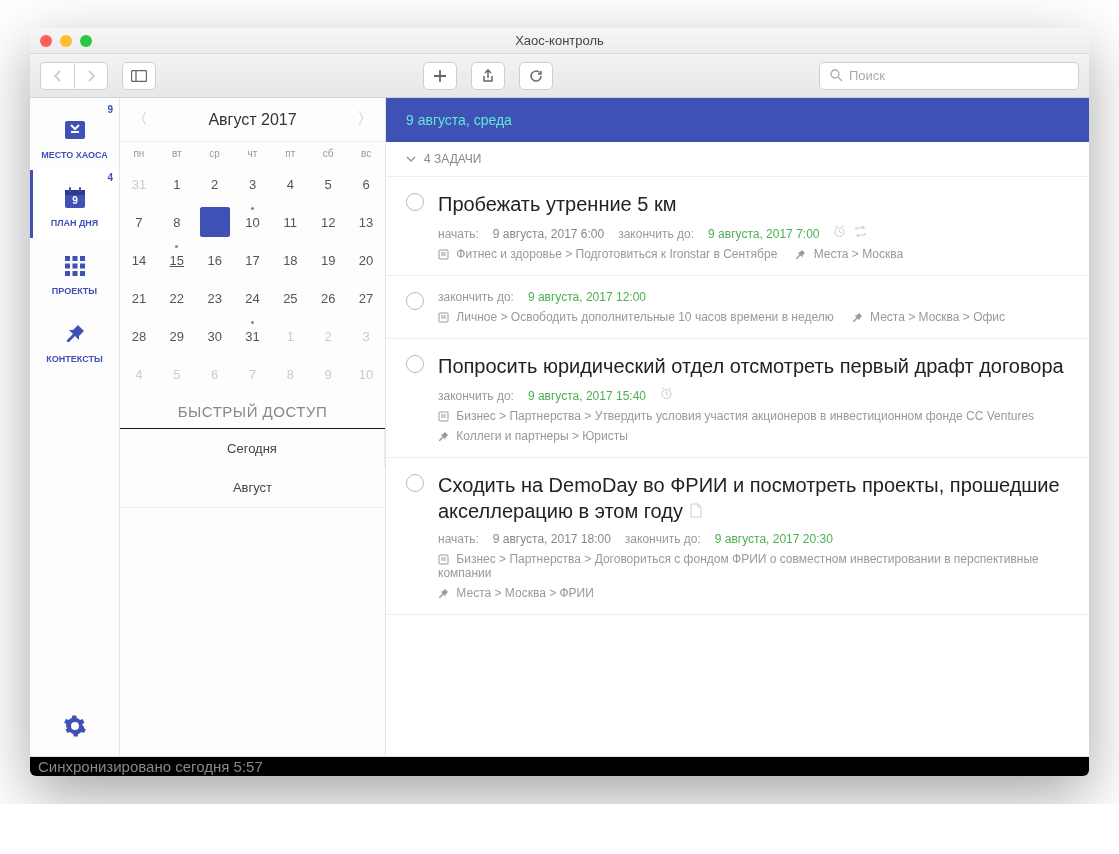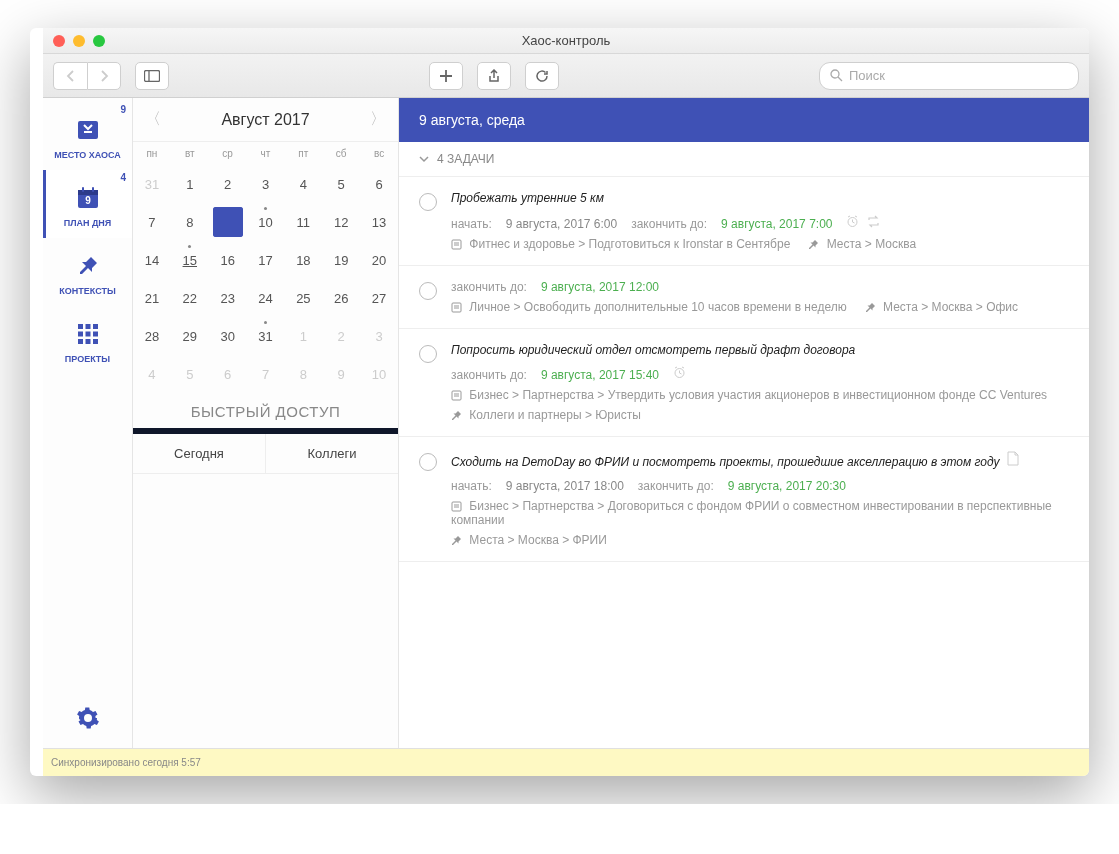--- a/index.html
+++ b/index.html
@@ -1,32 +1,32 @@
 <!DOCTYPE html>
 <html><head>
 <meta charset="utf-8">
 <style>
 * { box-sizing: border-box; margin: 0; padding: 0; }
 body { font-family: -apple-system, "Helvetica Neue", Arial, sans-serif; background: #fff; }
-.window { width: 1059px; height: 748px; margin: 28px auto; border-radius: 6px; box-shadow: 0 20px 60px rgba(0,0,0,0.35); overflow: hidden; display: flex; flex-direction: column; background: #fff; padding-left: 13px; }
+.window { width: 1059px; height: 748px; margin: 28px auto; border-radius: 6px; box-shadow: 0 20px 60px rgba(0,0,0,0.35); overflow: hidden; display: flex; flex-direction: column; background: #fff; }
 .titlebar { height: 26px; background: linear-gradient(#f6f6f6,#ececec); display: flex; align-items: center; position: relative; border-bottom: 1px solid #d8d8d8; }
 .traffic { display: flex; gap: 8px; margin-left: 10px; }
 .dot { width: 12px; height: 12px; border-radius: 50%; }
 .dot.red { background: #ff5f57; }
 .dot.yellow { background: #febc2e; }
 .dot.green { background: #28c840; }
 .title { position: absolute; left: 0; right: 0; text-align: center; font-size: 13px; color: #444; }
 .toolbar { height: 44px; background: linear-gradient(#f2f2f2,#e8e8e8); border-bottom: 1px solid #d0d0d0; display: flex; align-items: center; padding: 0 10px; }
 .tbtn { width: 34px; height: 28px; background: #fff; border: 1px solid #cfcfcf; border-radius: 5px; display: flex; align-items: center; justify-content: center; margin-right: 6px; color: #666; font-size: 14px; cursor: pointer; }
 .tbtn.disabled { color: #ccc; }
 .tbtn-group { display: flex; }
 .tbtn-group .tbtn:first-child { border-radius: 5px 0 0 5px; margin-right: 0; border-right: none; }
 .tbtn-group .tbtn:last-child { border-radius: 0 5px 5px 0; }
 .toolbar-center { flex: 1; display: flex; justify-content: center; gap: 8px; }
-.search { width: 260px; height: 28px; background: #fff; border: 1px solid #cfcfcf; border-radius: 11px; display: flex; align-items: center; padding: 0 10px; color: #aaa; font-size: 13px; }
+.search { width: 260px; height: 28px; background: #fff; border: 1px solid #cfcfcf; border-radius: 5px; display: flex; align-items: center; padding: 0 10px; color: #aaa; font-size: 13px; }
 .search svg { margin-right: 6px; }
 .body { flex: 1; display: flex; overflow: hidden; }
 .sidebar { width: 90px; border-right: 1px solid #e5e5e5; display: flex; flex-direction: column; padding-top: 4px; background: #fdfdfd; position: relative; }
 .sb-item { display: flex; flex-direction: column; align-items: center; padding: 14px 0 10px; font-size: 9px; font-weight: 600; color: #3f51b5; cursor: pointer; position: relative; }
 .sb-item.active { background: #fff; }
 .sb-item.active::before { content:""; position:absolute; left:0; top:0; bottom:0; width:3px; background:#3f51b5; }
 .sb-icon { width: 28px; height: 28px; margin-bottom: 6px; display: flex; align-items: center; justify-content: center; }
 .sb-badge { position: absolute; top: 2px; right: 6px; font-size: 10px; color: #3f51b5; font-weight: 700; }
 .sb-spacer { flex: 1; }
 .sb-gear { text-align: center; padding: 14px 0; color: #3f51b5; cursor: pointer; }
@@ -36,37 +36,37 @@
 .cal-title { font-weight: 400; }
 .cal-grid { }
 .cal-row { display: flex; }
 .cal-dow { flex: 1; text-align: center; font-size: 10px; color: #999; padding: 6px 0; }
 .cal-cell { flex: 1; height: 38px; display: flex; align-items: center; justify-content: center; font-size: 13px; color: #555; position: relative; cursor: pointer; }
 .cal-cell.dim { color: #ccc; }
 .cal-cell.sel span { background: #3f51b5; color: #fff; width: 30px; height: 30px; display: flex; align-items: center; justify-content: center; border-radius: 3px; }
 .cal-cell.today { text-decoration: underline; }
 .cal-cell .mark { position: absolute; top: 4px; width: 3px; height: 3px; border-radius: 50%; background: #888; }
 .quick-header { text-align: center; font-size: 15px; color: #888; padding: 10px 0 8px; letter-spacing: 0.5px; }
-.quick-row { display: flex; border-top: 6px solid #0f172a; border-bottom: 1px solid #eee; }
+.quick-row { display: flex; border-top: 1px solid #0f172a; border-bottom: 1px solid #eee; flex-direction: column; }
 .quick-btn { flex: 1; text-align: center; padding: 12px 0; font-size: 13px; color: #444; cursor: pointer; }
 .quick-btn:first-child { border-right: 1px solid #eee; }
 .main { flex: 1; display: flex; flex-direction: column; overflow-y: auto; }
-.date-header { background: #3f51b5; color: #ffffff; padding: 14px 20px; font-size: 14px; }
+.date-header { background: #3f51b5; color: #5eead4; padding: 14px 20px; font-size: 14px; }
 .section-header { display: flex; align-items: center; gap: 8px; padding: 10px 20px; font-size: 12px; color: #888; border-bottom: 1px solid #eee; }
 .task { display: flex; padding: 14px 20px; border-bottom: 1px solid #eee; gap: 14px; }
 .task-check { width: 18px; height: 18px; border: 1.5px solid #bbb; border-radius: 50%; flex-shrink: 0; margin-top: 2px; cursor: pointer; }
 .task-body { flex: 1; }
-.task-title { font-size: 12px; color: #222; margin-bottom: 8px; line-height: 1.3; font-style: italic; }
+.task-title { font-size: 20px; color: #222; margin-bottom: 8px; line-height: 1.3; }
 .task-meta { font-size: 12px; color: #888; display: flex; flex-wrap: wrap; gap: 6px 14px; align-items: flex-end; margin-bottom: 6px; }
 .task-meta .green { color: #4caf50; }
 .task-meta .label { color: #999; }
 .task-tags { font-size: 12px; color: #999; display: flex; flex-wrap: wrap; gap: 6px 18px; align-items: center; margin-top: 6px; }
 .task-tags svg { vertical-align: -2px; margin-right: 4px; }
 .meta-icons { color: #ccc; display: flex; gap: 8px; }
-.statusbar { height: 28px; border-top: 1px solid #e0e0e0; font-size: 10px; color: #888; padding: 2px 8px; display: flex; align-items: center; background: #fef9c3; }
+.statusbar { height: 20px; border-top: 1px solid #e0e0e0; font-size: 15px; color: #888; padding: 2px 8px; display: flex; align-items: center; background: #000000; }
 .note-icon { color: #ccc; margin-left: 6px; }
 </style>
 </head>
 <body>
 
 <div class="window">
   <div class="titlebar">
     <div class="traffic">
       <div class="dot red"></div>
       <div class="dot yellow"></div>
@@ -141,47 +141,47 @@
         <span class="sb-icon">
             <svg width="26" height="26" viewBox="0 0 26 26">
               <rect x="3" y="5" width="20" height="18" rx="2" fill="#3f51b5"></rect>
               <rect x="3" y="5" width="20" height="5" fill="#2c3a8a"></rect>
               <rect x="7" y="2" width="2" height="5" rx="1" fill="#3f51b5"></rect>
               <rect x="17" y="2" width="2" height="5" rx="1" fill="#3f51b5"></rect>
               <text x="13" y="19" font-size="10" fill="#fff" text-anchor="middle" font-weight="700">9</text>
             </svg>
           </span>
         <span>ПЛАН ДНЯ</span>
-      </div>
-      <div class="sb-item">
-        <span class="sb-icon">
-            <svg width="24" height="24" viewBox="0 0 24 24">
-              <path d="M15 3 L21 9 L16 14 L16 18 L12 14 L6 20 L4 20 L4 18 L10 12 L6 8 L10 8 Z" fill="#3f51b5"></path>
-            </svg>
-          </span>
-        <span>КОНТЕКСТЫ</span>
       </div>
       <div class="sb-item">
         <span class="sb-icon">
             <svg width="24" height="24" viewBox="0 0 24 24">
               <g fill="#3f51b5">
                 <rect x="2" y="2" width="5" height="5"></rect>
                 <rect x="9.5" y="2" width="5" height="5"></rect>
                 <rect x="17" y="2" width="5" height="5"></rect>
                 <rect x="2" y="9.5" width="5" height="5"></rect>
                 <rect x="9.5" y="9.5" width="5" height="5"></rect>
                 <rect x="17" y="9.5" width="5" height="5"></rect>
                 <rect x="2" y="17" width="5" height="5"></rect>
                 <rect x="9.5" y="17" width="5" height="5"></rect>
                 <rect x="17" y="17" width="5" height="5"></rect>
               </g>
             </svg>
           </span>
         <span>ПРОЕКТЫ</span>
       </div>
+      <div class="sb-item">
+        <span class="sb-icon">
+            <svg width="24" height="24" viewBox="0 0 24 24">
+              <path d="M15 3 L21 9 L16 14 L16 18 L12 14 L6 20 L4 20 L4 18 L10 12 L6 8 L10 8 Z" fill="#3f51b5"></path>
+            </svg>
+          </span>
+        <span>КОНТЕКСТЫ</span>
+      </div>
       <div class="sb-spacer"></div>
       <div class="sb-gear">
         <svg width="24" height="24" viewBox="0 0 24 24">
             <path fill="#3f51b5" d="M12 8a4 4 0 100 8 4 4 0 000-8zm9 4c0 .7-.1 1.3-.2 1.9l2.1 1.6-2 3.5-2.5-1a8 8 0 01-3.3 1.9l-.4 2.6h-4l-.4-2.6a8 8 0 01-3.3-1.9l-2.5 1-2-3.5 2.1-1.6C3.1 13.3 3 12.7 3 12s.1-1.3.2-1.9L1.1 8.5l2-3.5 2.5 1a8 8 0 013.3-1.9L9.3 1.5h4l.4 2.6a8 8 0 013.3 1.9l2.5-1 2 3.5-2.1 1.6c.1.6.2 1.2.2 1.9z"></path>
           </svg>
       </div>
     </div>
 
     <div class="cal-panel">
       <div class="cal-header">
@@ -340,21 +340,21 @@
               </div>
               <div class="cal-cell dim">
                 <span>10</span>
               </div>
             </div>
           </div>
       </div>
       <div class="quick-header">БЫСТРЫЙ ДОСТУП</div>
       <div class="quick-row">
         <div class="quick-btn">Сегодня</div>
-        <div class="quick-btn">Коллеги</div>
+        <div class="quick-btn">Август</div>
       </div>
     </div>
 
     <div class="main">
       <div class="date-header">9 августа, среда</div>
       <div class="section-header">
         <svg width="10" height="10" viewBox="0 0 10 10">
             <path d="M1 3 L5 7 L9 3" stroke="#999" stroke-width="1.5" fill="none"></path>
           </svg>
         <span>4 ЗАДАЧИ</span>

